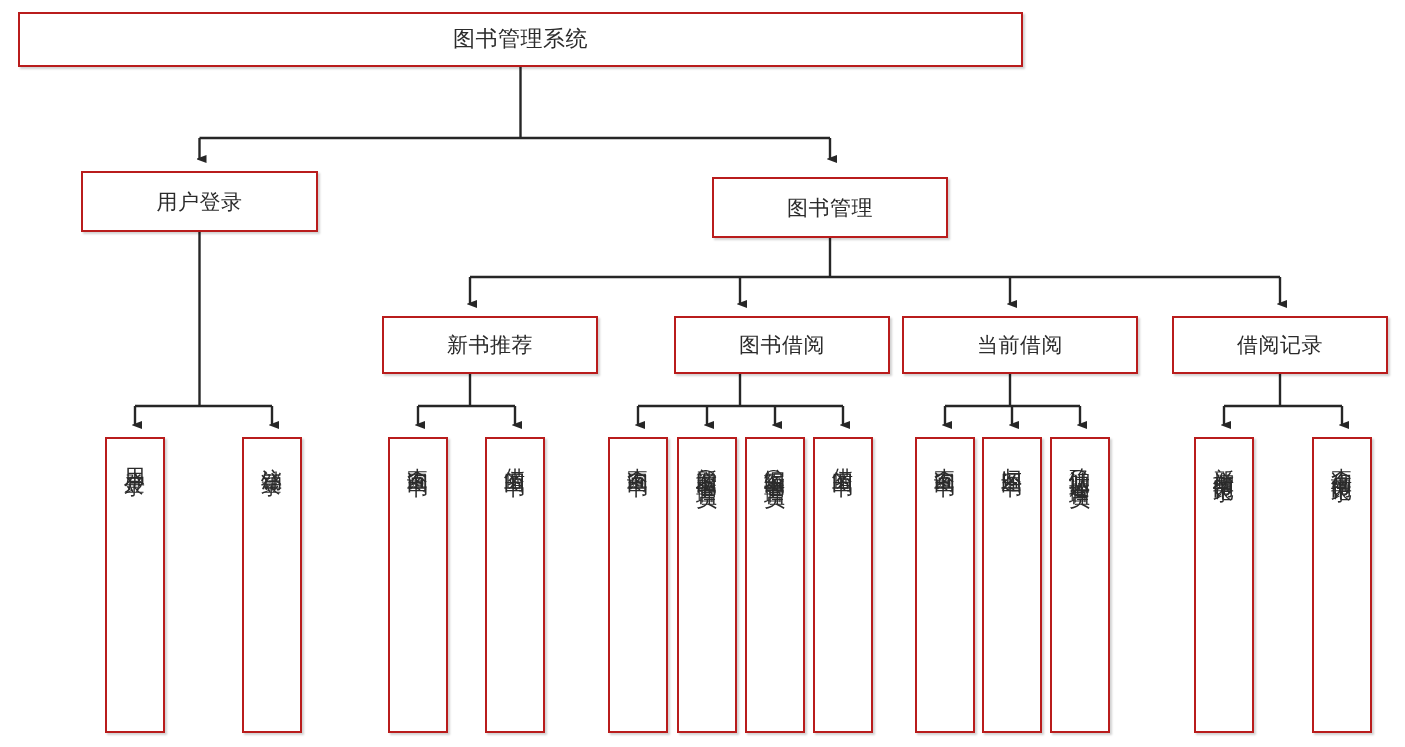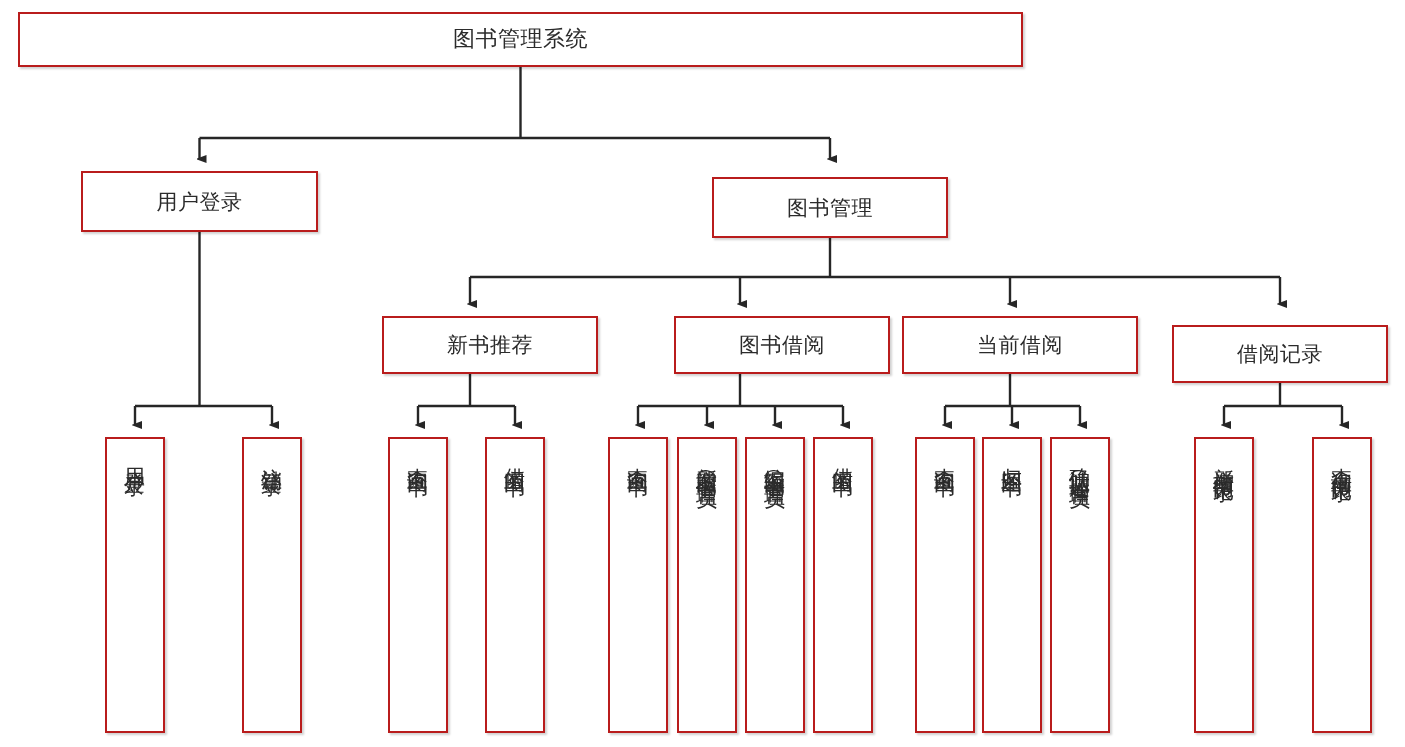--- a/index.html
+++ b/index.html
@@ -129,21 +129,21 @@
       </div>
       <div class="node horiz" style="left: 362px; top: 316px; width: 216px; height: 58px; margin-left: 20px;">
         <div class="label">新书推荐</div>
       </div>
       <div class="node horiz" style="left: 652px; top: 316px; width: 216px; height: 58px; margin-left: 22px;">
         <div class="label">图书借阅</div>
       </div>
       <div class="node horiz" style="left: 902px; top: 316px; width: 236px; height: 58px;">
         <div class="label">当前借阅</div>
       </div>
-      <div class="node horiz" style="left: 1172px; top: 316px; width: 216px; height: 58px; margin-top: 9px;">
+      <div class="node horiz" style="left: 1172px; top: 316px; width: 216px; height: 58px;">
         <div class="label">借阅记录</div>
       </div>
       <div class="node vert" style="left: 105px; top: 437px; width: 60px; height: 296px;">
         <div class="label">用户登录</div>
       </div>
       <div class="node vert" style="left: 242px; top: 437px; width: 60px; height: 296px;">
         <div class="label">注销登录</div>
       </div>
       <div class="node vert" style="left: 388px; top: 437px; width: 60px; height: 296px;">
         <div class="label">查询图书</div>

